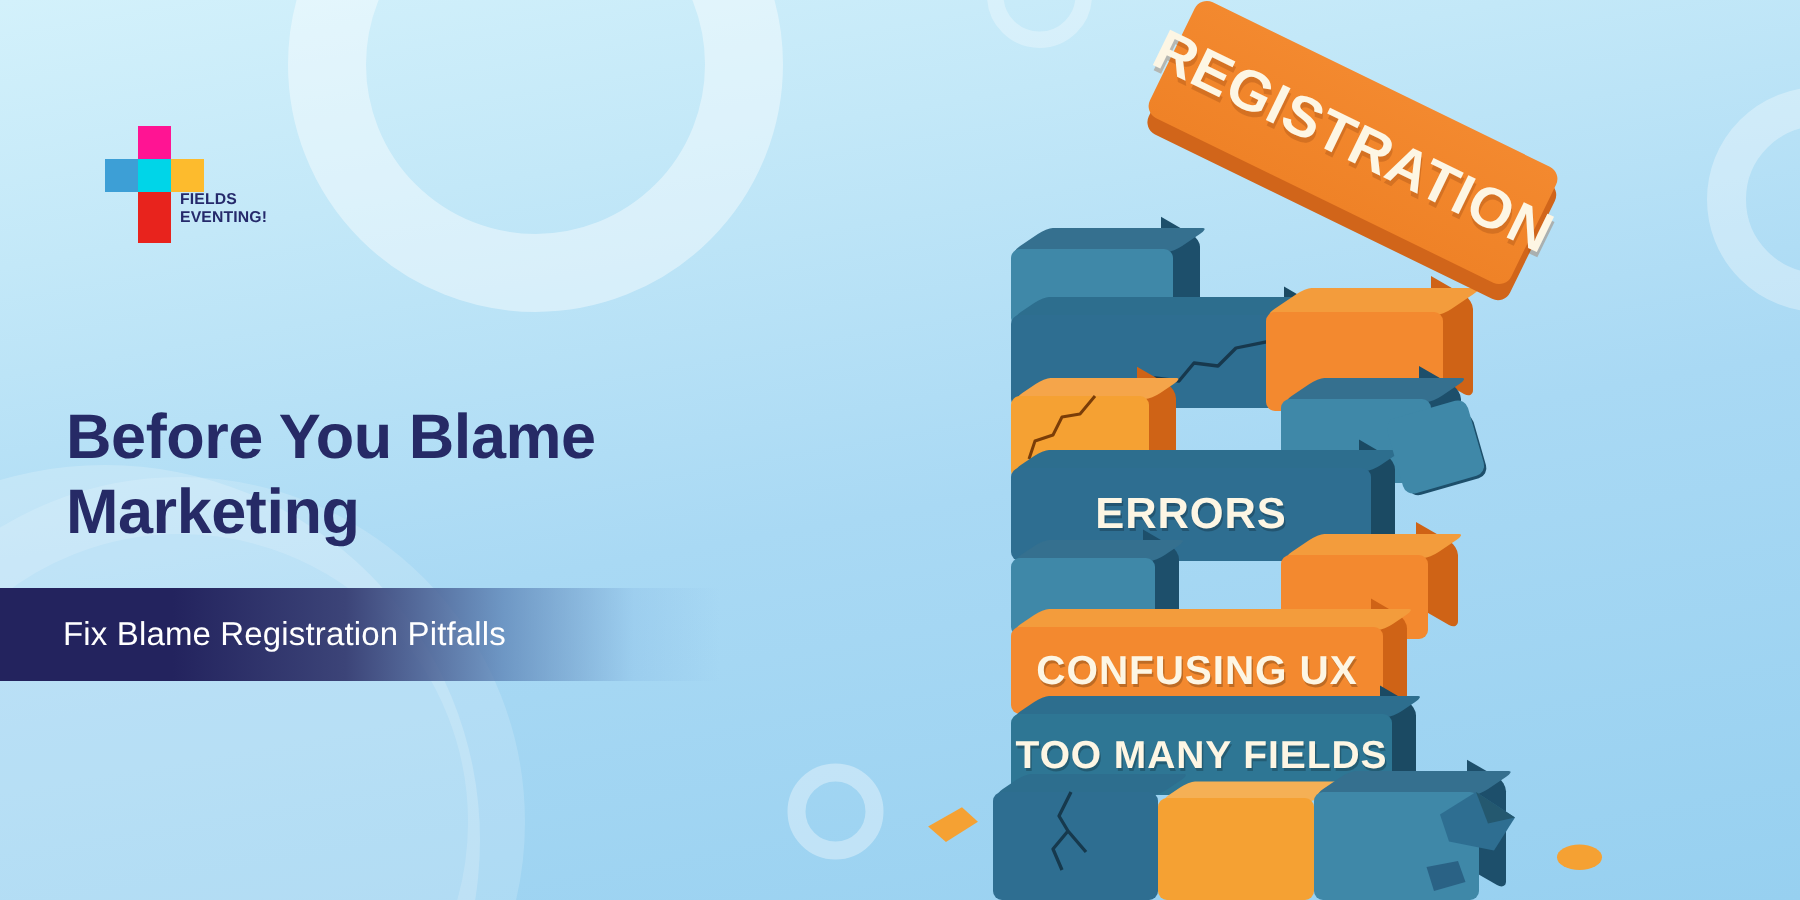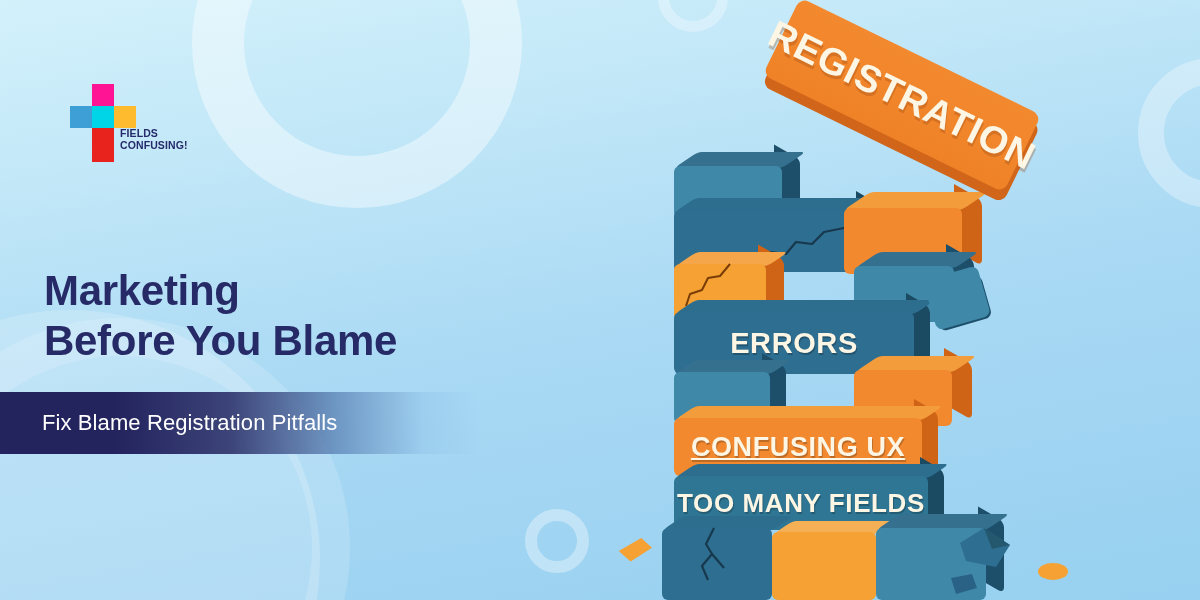--- a/index.html
+++ b/index.html
@@ -157,27 +157,27 @@
   <div class="deco ring-top-right-small"></div>
 
   <div id="logo">
     <div class="lg-sq lg-top"></div>
     <div class="lg-sq lg-left"></div>
     <div class="lg-sq lg-mid"></div>
     <div class="lg-sq lg-right"></div>
     <div class="lg-sq lg-bot"></div>
     <div class="lg-text">
       <div>FIELDS</div>
-      <div>CONFUSING!</div>
+      <div>EVENTING!</div>
     </div>
   </div>
 
   <div id="headline">
+    <div>Before You Blame</div>
     <div>Marketing</div>
-    <div>Before You Blame</div>
   </div>
 
   <div id="subbar">
     <div class="txt">Fix Blame Registration Pitfalls</div>
   </div>
 
   <div id="tower">
 
     <div class="blk" style="left:78px; top:166px; width:108px; height:52px;">
       <div class="side" style="left:100px; top:-14px; width:26px; height:52px; background:#1d4f6b; transform:skewY(30deg); border-radius:0 5px 5px 0;"></div>
@@ -234,21 +234,21 @@
     <div class="blk" style="left:258px; top:370px; width:98px; height:56px;">
       <div class="side" style="left:90px; top:-14px; width:28px; height:56px; background:#cf6316; transform:skewY(30deg);"></div>
       <div class="top" style="left:13px; top:-14px; width:98px; height:16px; background:#f39c3c; transform:skewX(-56deg); border-radius:4px;"></div>
       <div class="face" style="background:#f3892f;"></div>
     </div>
 
     <div class="blk" style="left:78px; top:418px; width:248px; height:58px;">
       <div class="side" style="left:240px; top:-12px; width:24px; height:58px; background:#cf6316; transform:skewY(30deg);"></div>
       <div class="top" style="left:11px; top:-12px; width:248px; height:14px; background:#f39c3c; transform:skewX(-56deg); border-radius:4px;"></div>
       <div class="face" style="background:#f3892f;">
-        <span class="lbl" style="font-size:27px;text-decoration:underline;">CONFUSING UX</span>
+        <span class="lbl" style="font-size:27px;">CONFUSING UX</span>
       </div>
     </div>
 
     <div class="blk" style="left:78px; top:476px; width:254px; height:54px;">
       <div class="side" style="left:246px; top:-12px; width:24px; height:54px; background:#1b4a63; transform:skewY(30deg);"></div>
       <div class="top" style="left:11px; top:-12px; width:254px; height:14px; background:#2d6e8e; transform:skewX(-56deg); border-radius:4px;"></div>
       <div class="face" style="background:#2e7694;">
         <span class="lbl" style="font-size:26px;">TOO MANY FIELDS</span>
       </div>
     </div>

